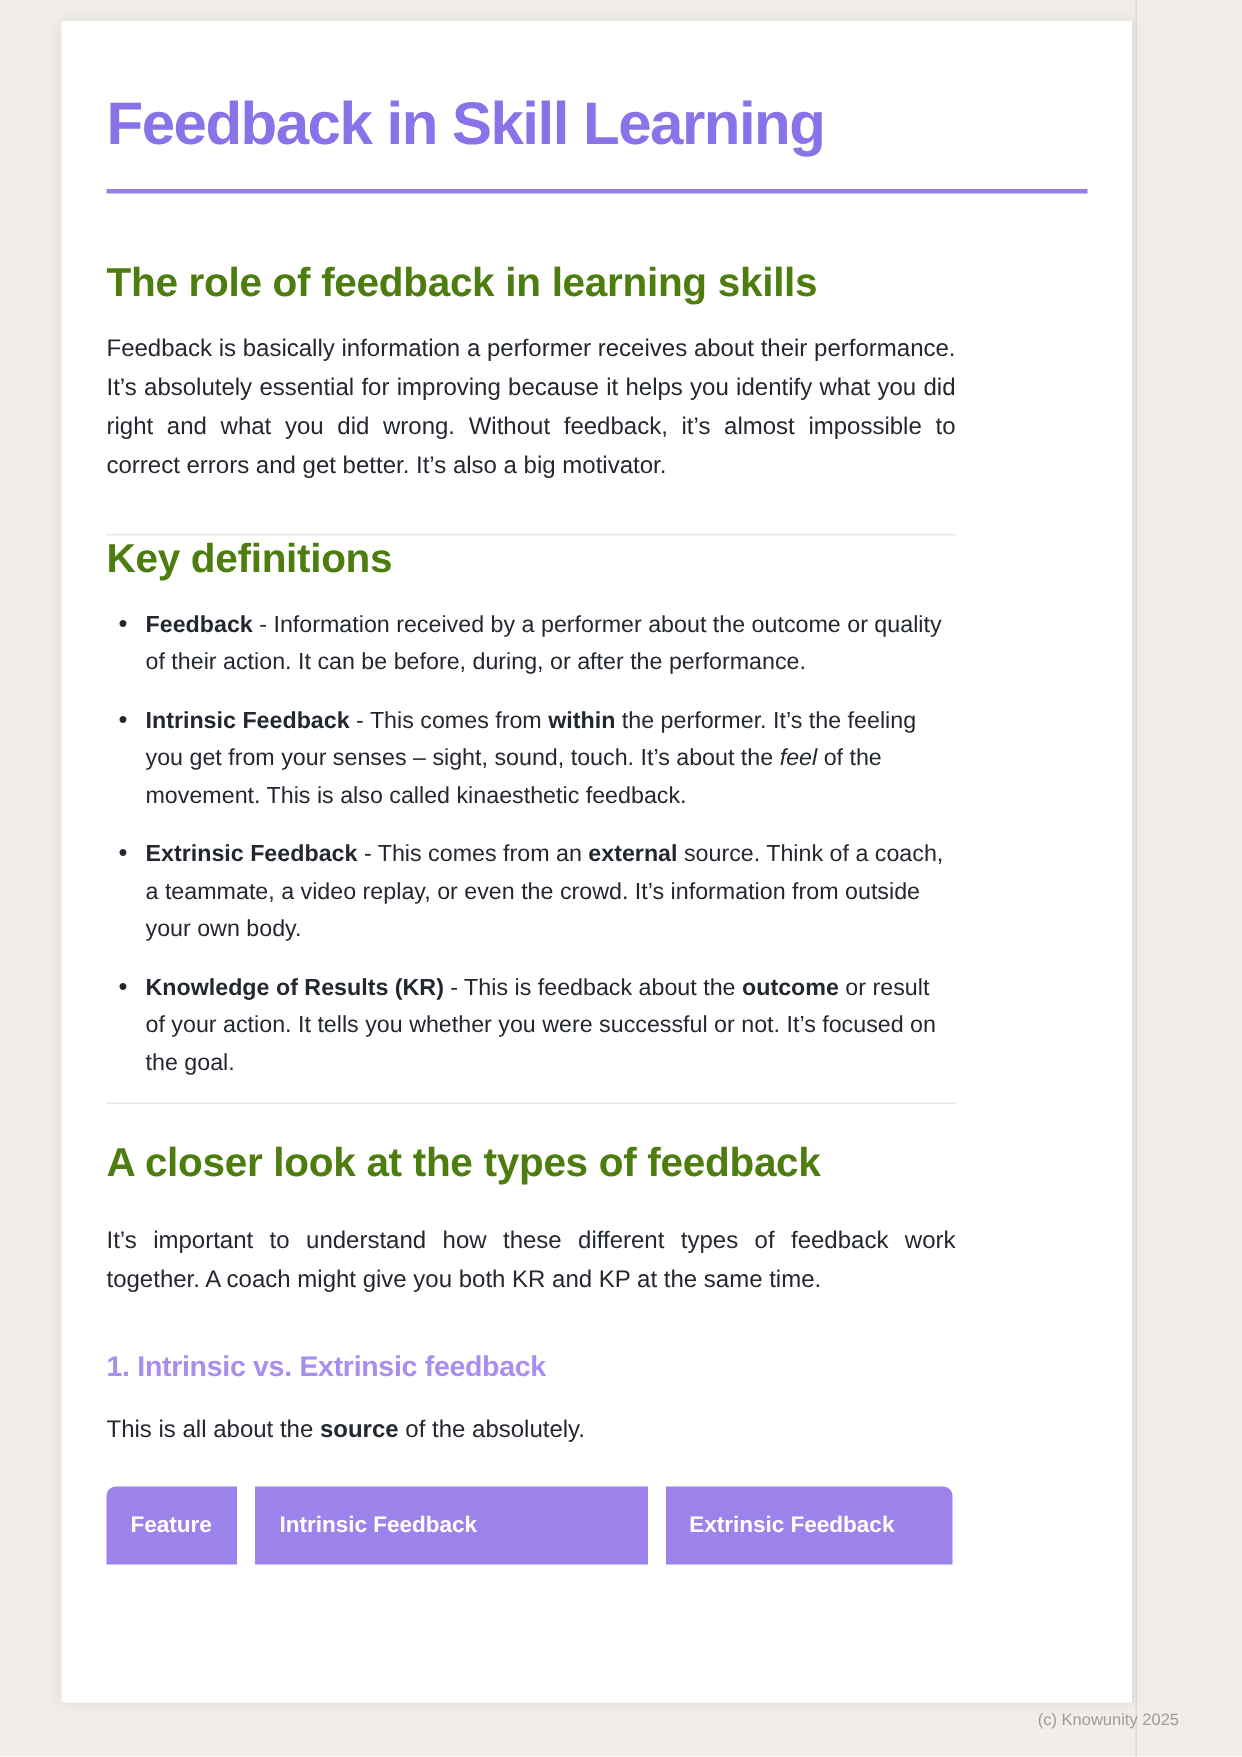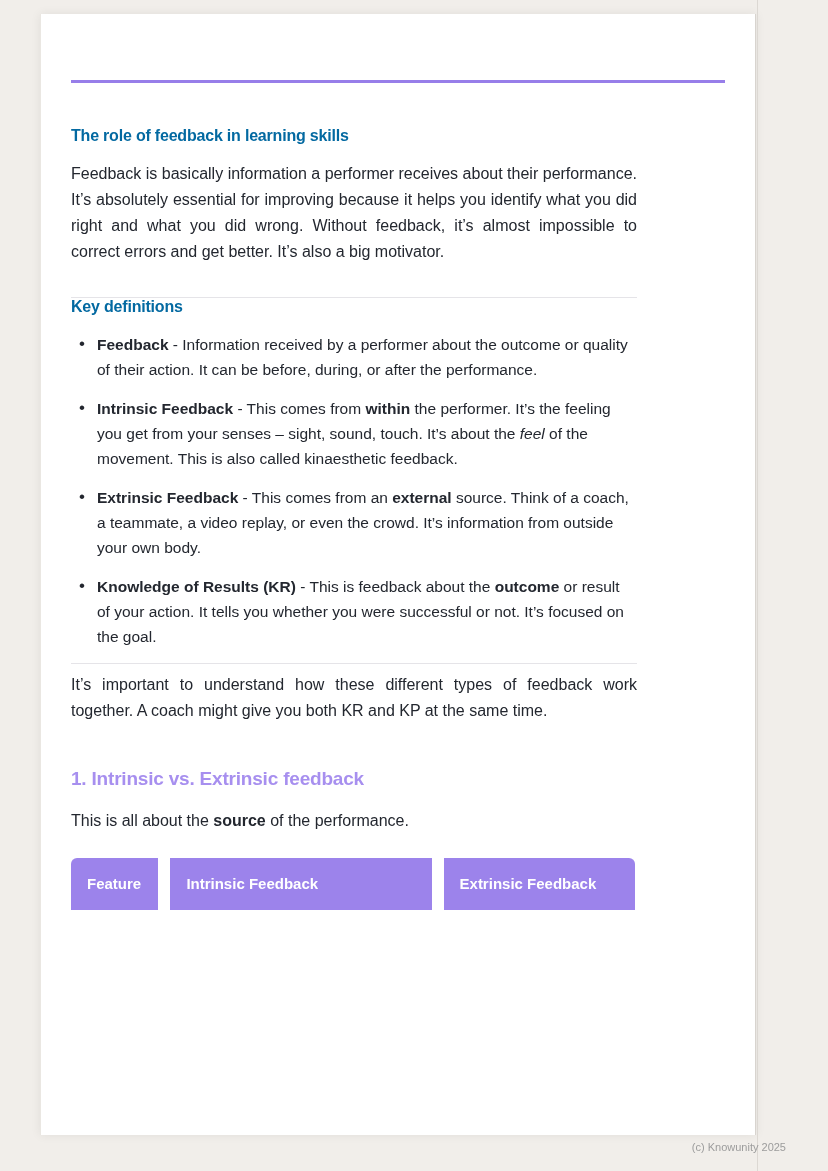--- a/index.html
+++ b/index.html
@@ -41,45 +41,45 @@
     line-height: 1.15;
   }
   .title-rule {
     margin-top: 20px;
     height: 3px;
     width: 100%;
     background: #977ee9;
     border: none;
   }
   h2.section-heading {
-    font-size: 16px;
+    font-size: 27px;
     font-weight: 700;
-    color: #0369a1;
+    color: #4d7c0f;
     letter-spacing: -0.2px;
   }
   h3.sub-heading {
     font-size: 19px;
     font-weight: 700;
     color: #a78fef;
     letter-spacing: -0.2px;
   }
   .h2-role { margin-top: 44px; }
   .h2-defs { }
   .h2-closer { margin-top: 24px; }
-  .h3-intrinsic { margin-top: 44px; }
+  .h3-intrinsic { margin-top: 34px; }
 
   p.body-text {
     font-size: 16px;
     line-height: 26px;
     width: 566px;
     text-align: justify;
   }
   p.no-justify { text-align: left; }
   .p-role { margin-top: 16px; }
-  .p-closer { margin-top: 8px; }
+  .p-closer { margin-top: 24px; }
   .p-source { margin-top: 18px; }
 
   .divider {
     border: none;
     height: 1px;
     background: #e5e4e8;
     width: 566px;
   }
   .divider-1 { margin-top: 32px; }
   .divider-2 { margin-top: 8px; }
@@ -132,41 +132,43 @@
     font-size: 11px;
     color: #9c9c9c;
   }
 </style>
 </head>
 <body>
 
 <div class="page-card">
   <div class="content">
 
+    <h1 class="doc-title">Feedback in Skill Learning</h1>
     <hr class="title-rule">
 
     <h2 class="section-heading h2-role">The role of feedback in learning skills</h2>
     <p class="body-text p-role">Feedback is basically information a performer receives about their performance. It’s absolutely essential for improving because it helps you identify what you did right and what you did wrong. Without feedback, it’s almost impossible to correct errors and get better. It’s also a big motivator.</p>
 
     <hr class="divider divider-1">
 
     <h2 class="section-heading h2-defs">Key definitions</h2>
     <ul class="definitions-list">
         <li><span class="b">Feedback</span><span> - Information received by a performer about the outcome or quality of their action. It can be before, during, or after the performance.</span></li>
         <li><span class="b">Intrinsic Feedback</span><span> - This comes from </span><span class="b">within</span><span> the performer. It’s the feeling you get from your senses – sight, sound, touch. It’s about the </span><span class="i">feel</span><span> of the movement. This is also called kinaesthetic feedback.</span></li>
         <li><span class="b">Extrinsic Feedback</span><span> - This comes from an </span><span class="b">external</span><span> source. Think of a coach, a teammate, a video replay, or even the crowd. It’s information from outside your own body.</span></li>
         <li><span class="b">Knowledge of Results (KR)</span><span> - This is feedback about the </span><span class="b">outcome</span><span> or result of your action. It tells you whether you were successful or not. It’s focused on the goal.</span></li>
       </ul>
 
     <hr class="divider divider-2">
 
+    <h2 class="section-heading h2-closer">A closer look at the types of feedback</h2>
     <p class="body-text p-closer">It’s important to understand how these different types of feedback work together. A coach might give you both KR and KP at the same time.</p>
 
     <h3 class="sub-heading h3-intrinsic">1. Intrinsic vs. Extrinsic feedback</h3>
-    <p class="body-text no-justify p-source"><span>This is all about the </span><span class="b">source</span><span> of the performance.</span></p>
+    <p class="body-text no-justify p-source"><span>This is all about the </span><span class="b">source</span><span> of the absolutely.</span></p>
 
     <div class="feedback-table">
         <div class="th col0">Feature</div>
         <div class="th col1">Intrinsic Feedback</div>
         <div class="th col2">Extrinsic Feedback</div>
       </div>
 
   </div>
 </div>
 

